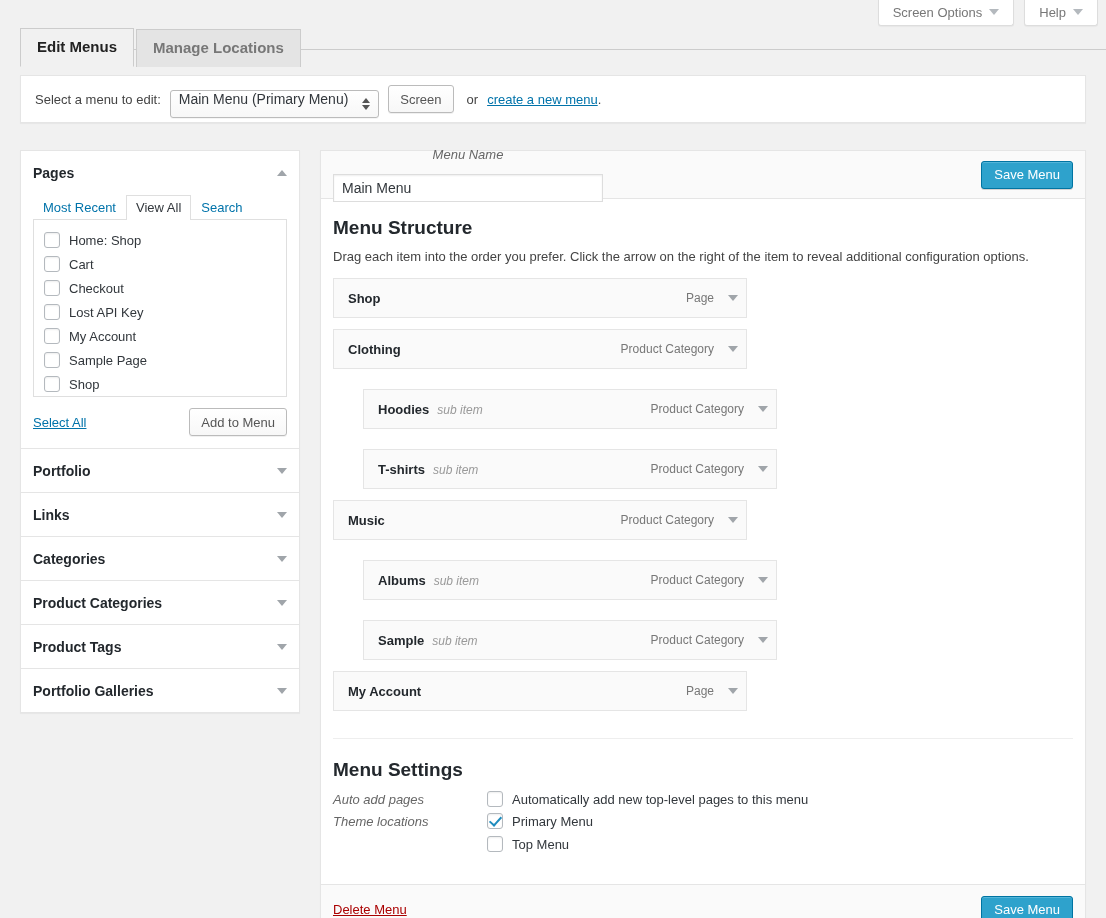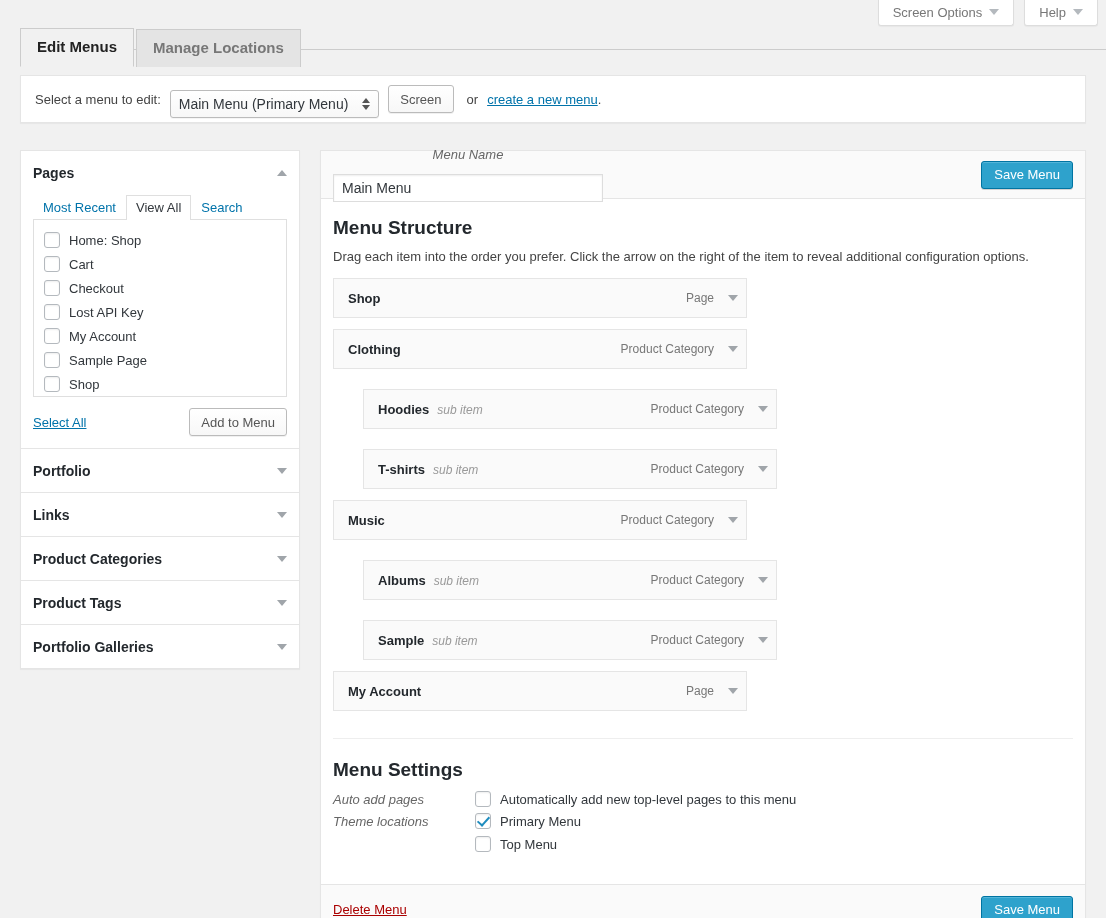--- a/index.html
+++ b/index.html
@@ -89,21 +89,20 @@
   }
   .sel-label { color: #444; }
   .wp-select {
     position: relative;
     height: 28px;
     min-width: 200px;
     background: linear-gradient(#fff, #f7f7f7);
     border: 1px solid #bbb;
     border-radius: 3px;
     display: flex;
-    align-items: center;
     padding: 0 30px 0 8px;
     font-size: 14px;
     color: #32373c;
     cursor: pointer;
     box-shadow: 0 1px 0 rgba(0,0,0,.04);
     margin-top: 9px;
   }
   .wp-select .updown {
     position: absolute; right: 8px; top: 50%;
     transform: translateY(-50%);
@@ -351,20 +350,21 @@
     font-size: 13px;
     padding-top: 1px;
   }
   .set-fields { display: flex; flex-direction: column; gap: 7px; }
   .set-check-row {
     display: flex;
     align-items: center;
     gap: 9px;
     font-size: 13px;
     color: #32373c;
+    margin-left: 12px;
   }
 
   .menu-footer {
     border-top: 1px solid #e5e5e5;
     background: #fafafa;
     padding: 11px 12px;
     display: flex;
     align-items: center;
     justify-content: space-between;
     height: 50px;
@@ -465,20 +465,26 @@
     </div>
   </div>
   <div class="postbox">
     <div class="postbox-header">
       <h3>Links</h3>
       <span class="toggle-caret down"></span>
     </div>
   </div>
   <div class="postbox">
     <div class="postbox-header">
+      <h3>Categories</h3>
+      <span class="toggle-caret down"></span>
+    </div>
+  </div>
+  <div class="postbox">
+    <div class="postbox-header">
       <h3>Product Categories</h3>
       <span class="toggle-caret down"></span>
     </div>
   </div>
   <div class="postbox">
     <div class="postbox-header">
       <h3>Product Tags</h3>
       <span class="toggle-caret down"></span>
     </div>
   </div>

